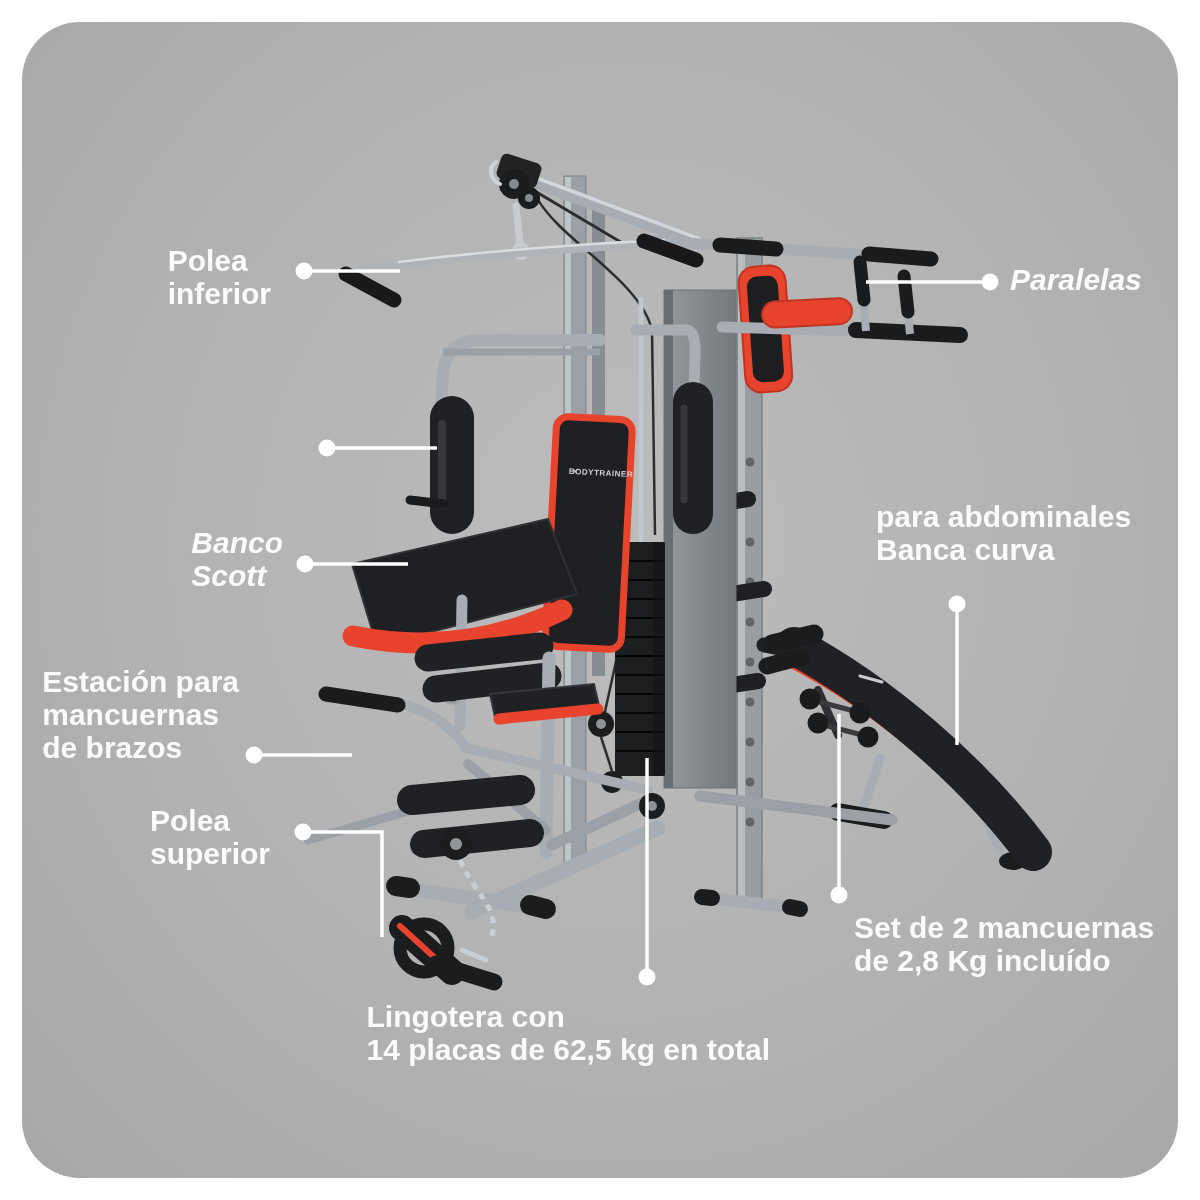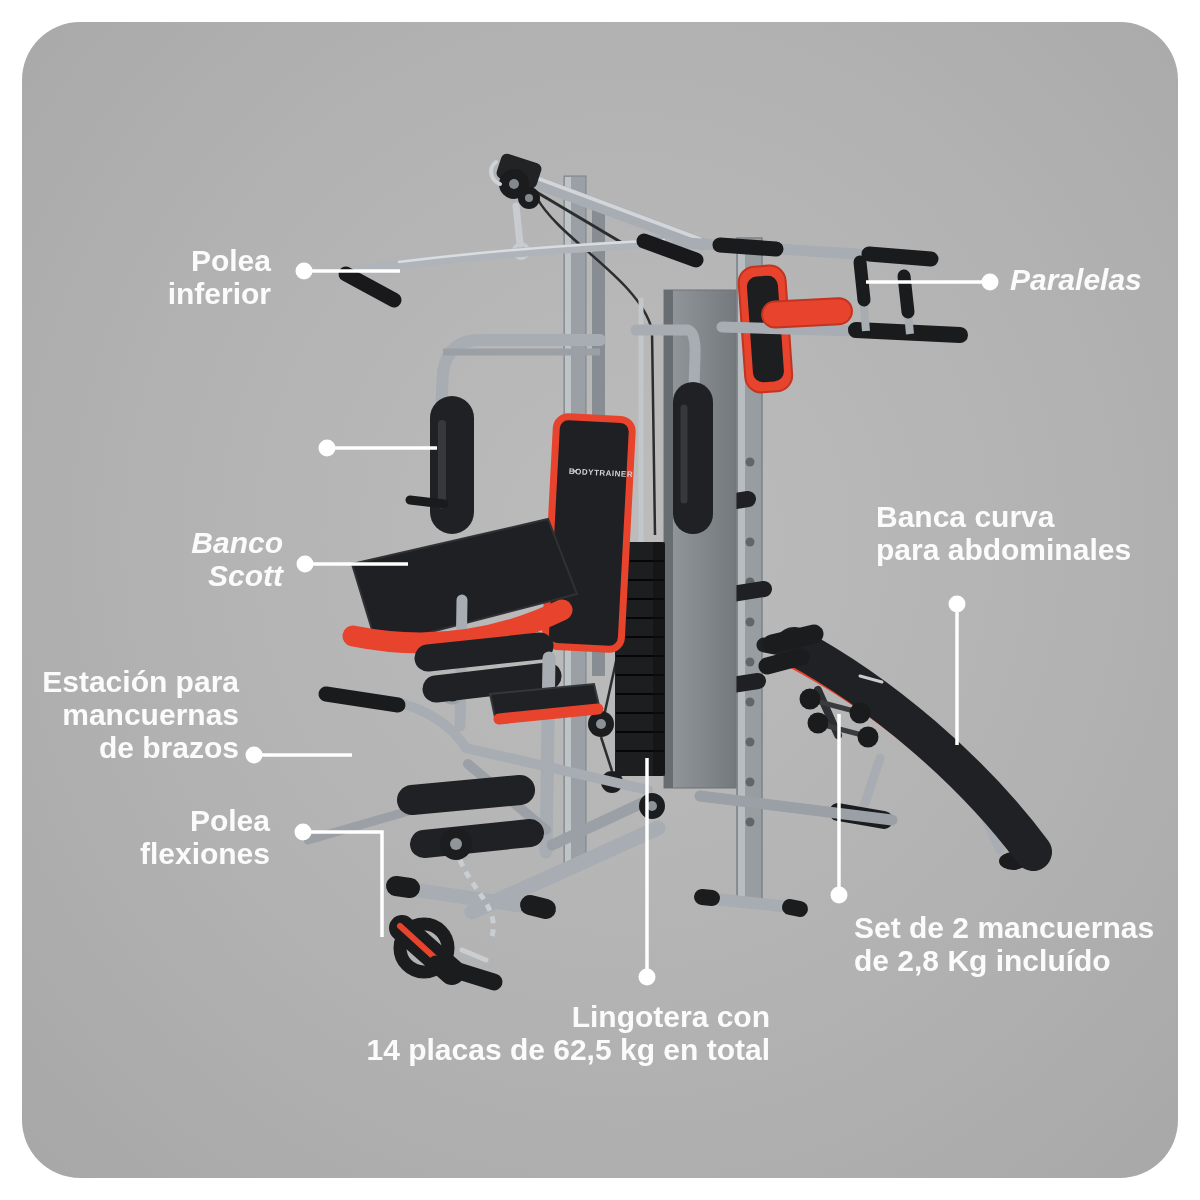--- a/index.html
+++ b/index.html
@@ -9,21 +9,21 @@
   }
   .panel{
     position:absolute;left:22px;top:22px;width:1156px;height:1156px;border-radius:58px;
     background:radial-gradient(ellipse at 52% 45%, #bcbcbc 0%, #b2b2b2 55%, #a7a7a7 100%);
   }
   .art{position:absolute;left:0;top:0;width:1200px;height:1200px;}
   .label{
     position:absolute;color:#fbfbfb;font-weight:bold;font-size:30px;line-height:33px;
     white-space:nowrap;
   }
-  .r{text-align:right;}
+  .r{}
   .l{text-align:left;}
   
   .lb-polea-superior{right:929px;top:244px;}
   .lb-estacion-pecho{right:890px;top:430px;}
   .lb-banco-scott{right:917px;top:526px;font-style:italic;}
   .lb-flexiones{right:961px;top:665px;}
   .lb-polea-inferior{right:930px;top:804px;}
   .lb-paralelas{left:1010px;top:263px;font-style:italic;}
   .lb-banca-curva{left:876px;top:500px;}
   .lb-mancuernas{left:854px;top:911px;}
@@ -286,30 +286,30 @@
   </div>
 
   <div class="label r lb-flexiones">
     <div>Estación para</div>
     <div>mancuernas</div>
     <div>de brazos</div>
   </div>
 
   <div class="label r lb-polea-inferior">
     <div>Polea</div>
-    <div>flexiones</div>
+    <div>superior</div>
   </div>
 
   <div class="label l lb-paralelas">
     <div>Paralelas</div>
   </div>
 
   <div class="label l lb-banca-curva">
+    <div>para abdominales</div>
     <div>Banca curva</div>
-    <div>para abdominales</div>
   </div>
 
   <div class="label l lb-mancuernas">
     <div>Set de 2 mancuernas</div>
     <div>de 2,8 Kg incluído</div>
   </div>
 
   <div class="label r lb-lingotera">
     <div>Lingotera con</div>
     <div>14 placas de 62,5 kg en total</div>

